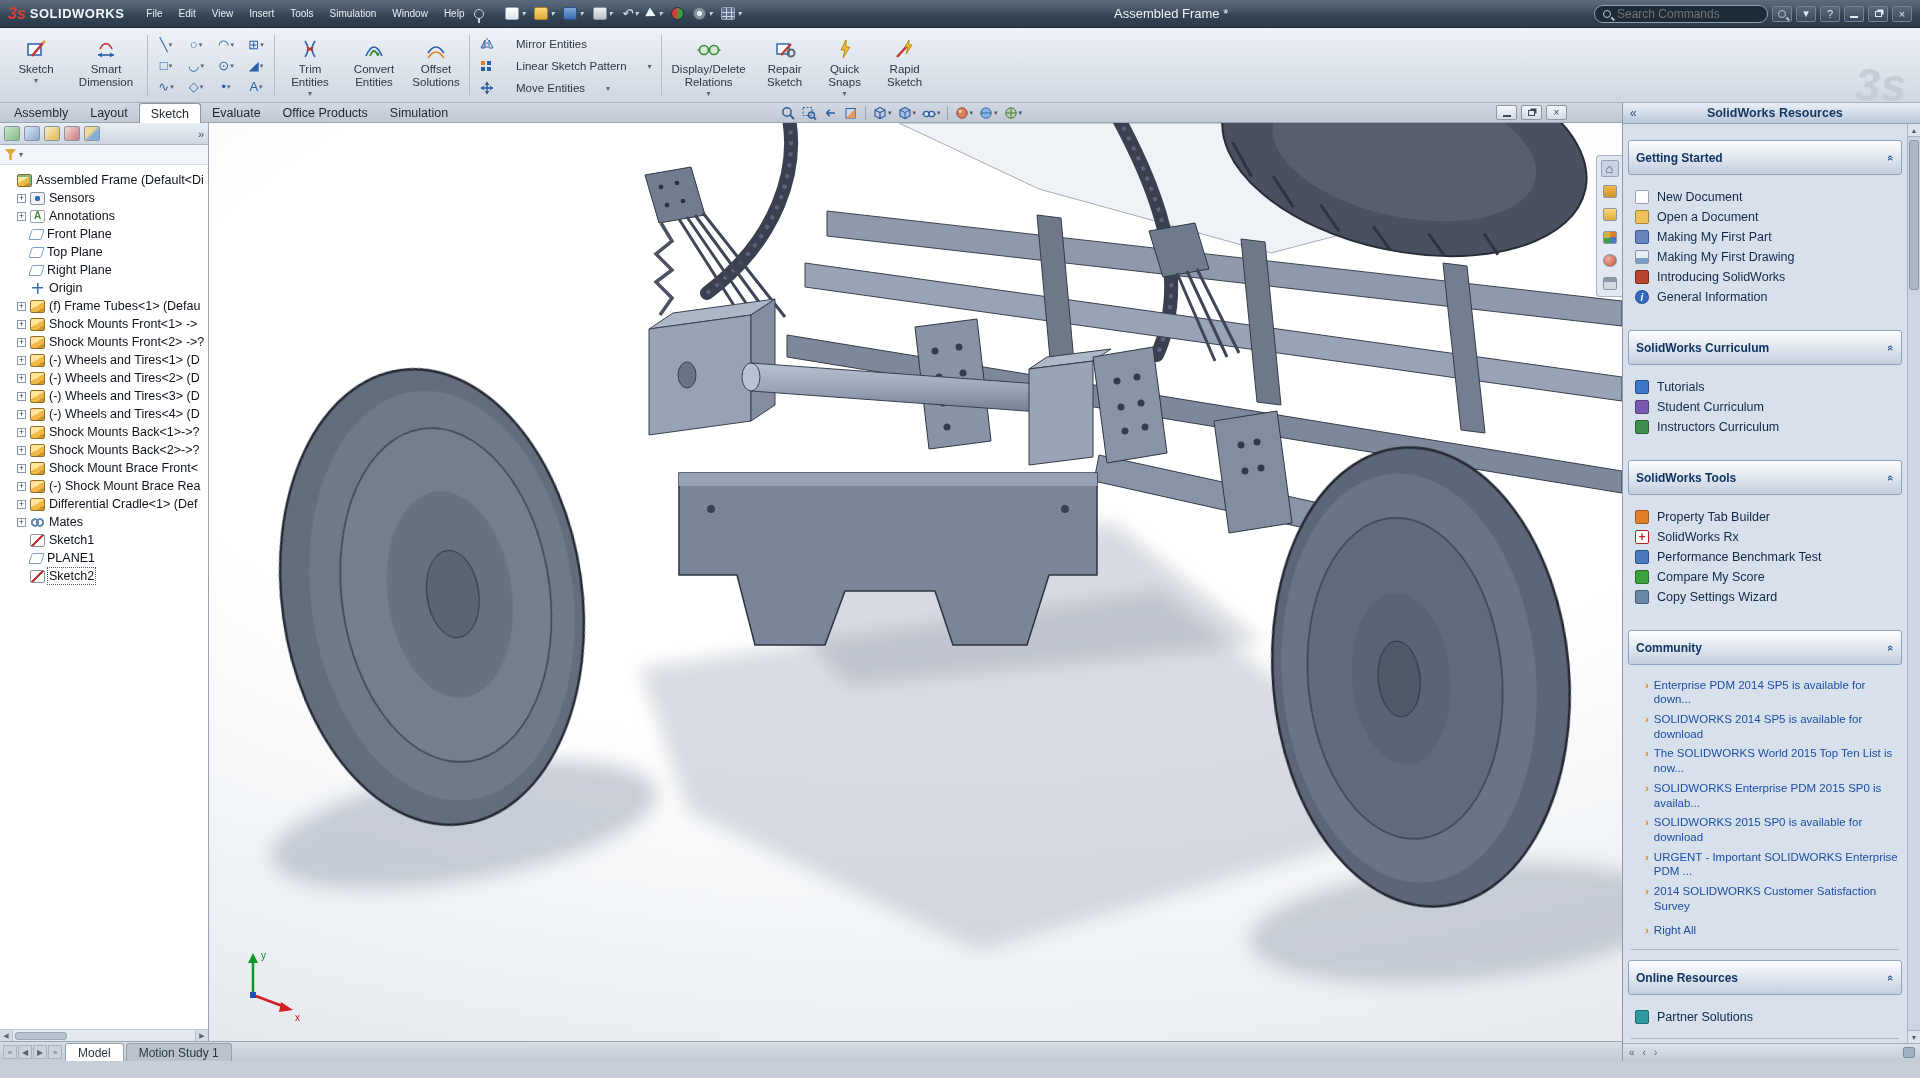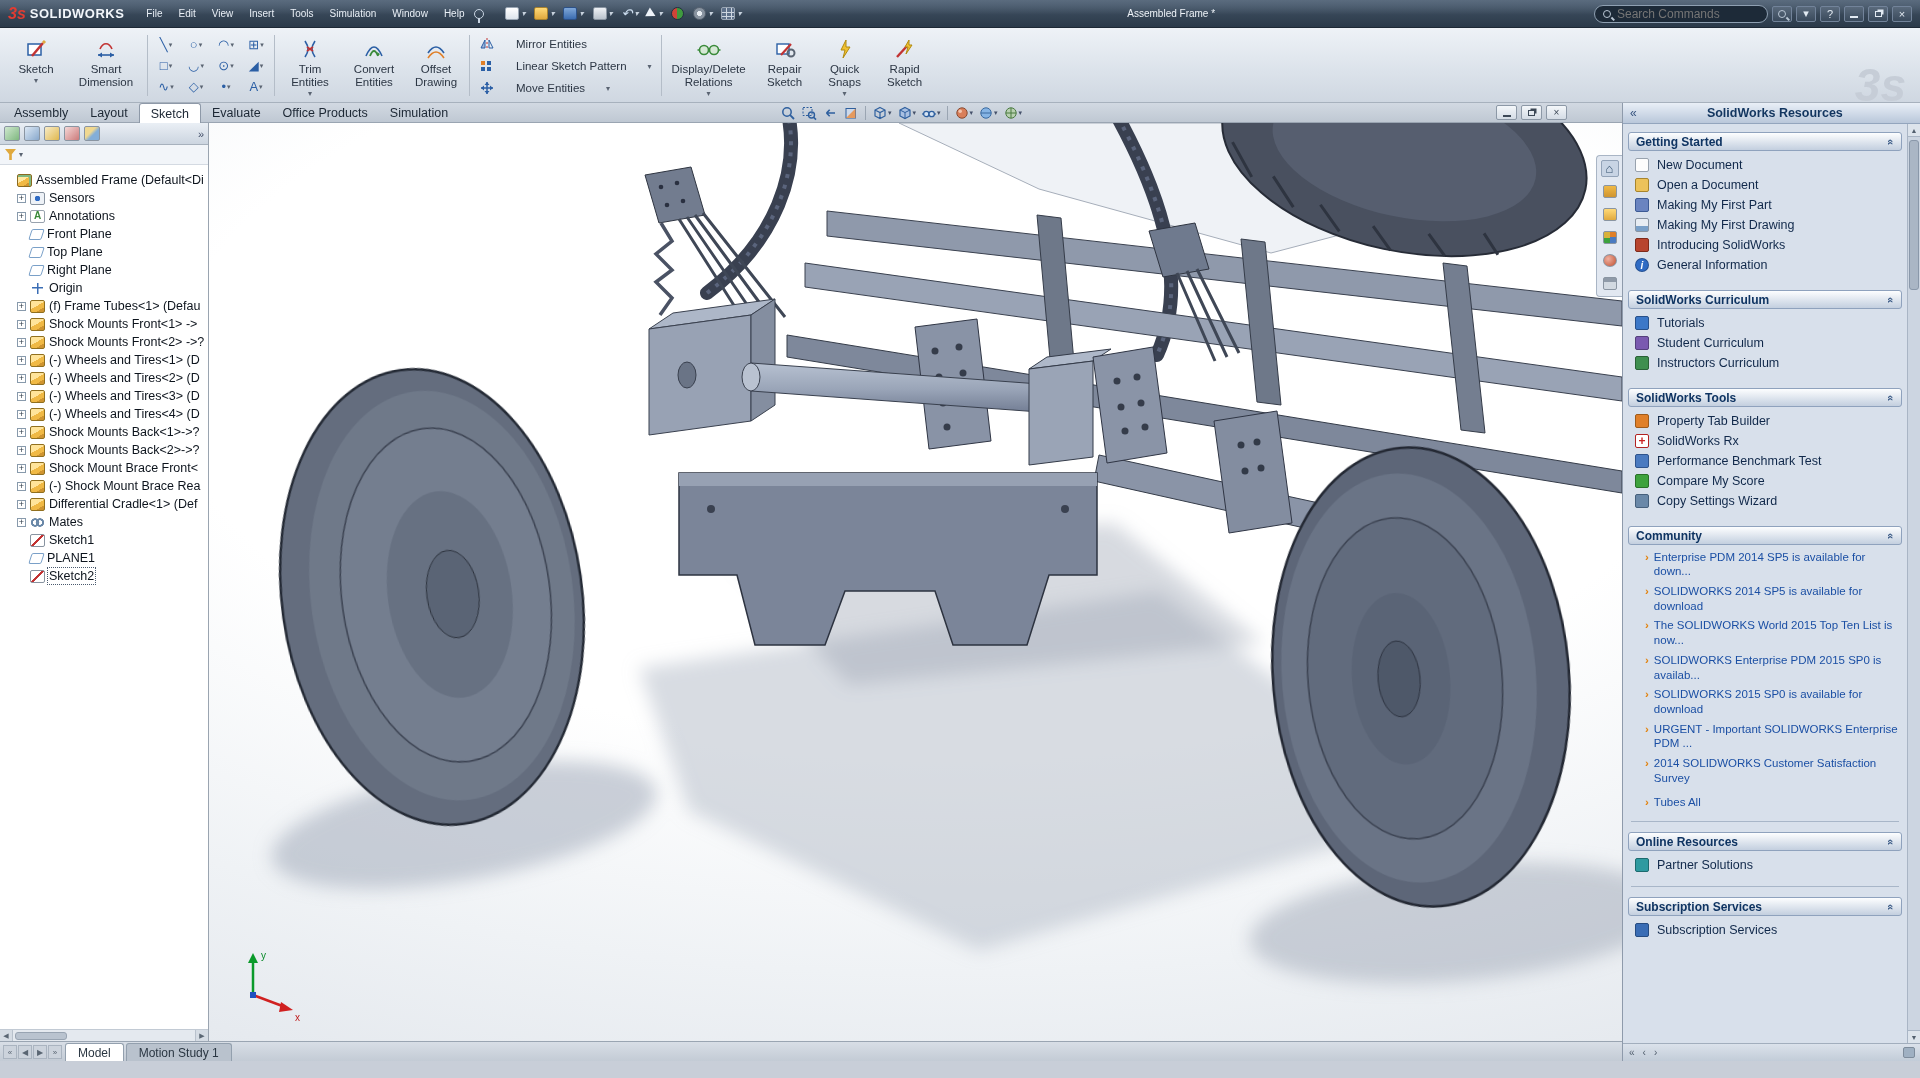--- a/index.html
+++ b/index.html
@@ -23,21 +23,21 @@
   .q-new { background:linear-gradient(#ffffff,#dde4ec); border:1px solid #9aa6b4; }
   .q-open { background:linear-gradient(#ffd977,#e0a93e); border:1px solid #a8822f; }
   .q-save { background:linear-gradient(#7fa7d8,#3b6cb0); border:1px solid #2c5188; }
   .q-print { background:linear-gradient(#eef1f5,#b9c2cc); border:1px solid #8a95a2; }
   .q-rebuild { width:13px; height:13px; border-radius:50%; background:linear-gradient(90deg,#d04438 50%,#3f9a3f 50%); border:1px solid #23303f; }
   .q-gear { width:13px; height:13px; border-radius:50%; background:radial-gradient(circle,#e6ebf1 0 30%,#8893a0 32% 100%); border:1px solid #5a6573; }
   .q-grid { background:linear-gradient(#cdd6e0,#cdd6e0) 0 4px/14px 1px no-repeat, linear-gradient(#cdd6e0,#cdd6e0) 0 8px/14px 1px no-repeat, linear-gradient(90deg,#cdd6e0,#cdd6e0) 4px 0/1px 13px no-repeat, linear-gradient(90deg,#cdd6e0,#cdd6e0) 9px 0/1px 13px no-repeat, #5d7089; border:1px solid #9aa6b4; }
   .q-select { width:0; height:0; border-left:9px solid #eef3f9; border-top:5px solid transparent; border-bottom:5px solid transparent; transform:rotate(28deg); }
   .qglyph { color:#cfe0f2; font-size:13px; line-height:13px; }
   .qcaret { font-size:8px; color:#c7d2de; }
-  .doc-title { position:absolute; left:61%; transform:translateX(-50%); font-size:10px; color:#eef3f8; }
+  .doc-title { position:absolute; left:61%; transform:translateX(-50%); font-size:13px; color:#eef3f8; }
   .tb-right { margin-left:auto; display:flex; align-items:center; gap:4px; }
   .search { width:174px; height:18px; border:1px solid #8fa0b2; border-radius:9px; background:#1d2a38; color:#aebccb;
     font-size:11.5px; display:flex; align-items:center; padding:0 8px; gap:6px; }
   .search input { background:transparent; border:none; outline:none; color:#aebccb; font-size:12px; width:130px; font-family:Liberation Sans, sans-serif; }
   .mag { width:8px; height:8px; border:1.5px solid #b9c6d4; border-radius:50%; position:relative; flex:none; }
   .mag::after { content:""; position:absolute; left:7px; top:7px; width:4px; height:1.5px; background:#b9c6d4; transform:rotate(45deg); }
   .tb-btn { min-width:20px; height:16px; display:flex; align-items:center; justify-content:center;
     background:linear-gradient(#5a6a7c,#3a4a5c); border:1px solid #72839a; border-radius:2px; color:#e2eaf2; font-size:11px; }
   .sh-min { width:8px; height:2px; background:#e2eaf2; margin-top:6px; }
   .sh-restore { width:7px; height:6px; border:1px solid #e2eaf2; box-shadow:2px -2px 0 -0.5px #e2eaf2; }
@@ -149,21 +149,21 @@
   .grip { position:absolute; right:2px; bottom:2px; width:12px; height:12px;
     background:linear-gradient(135deg,transparent 0 50%, #9aa5b2 50% 55%, transparent 55% 70%, #9aa5b2 70% 75%, transparent 75% 90%, #9aa5b2 90% 95%, transparent 95%); }
 
   
   #taskpane { position:absolute; left:1622px; top:103px; width:298px; height:958px; background:#d8e0eb; border-left:1px solid #8e9aab; }
   #tp-head { height:21px; background:linear-gradient(#e9eff7,#b9c7da); border-bottom:1px solid #93a5bd;
     display:flex; align-items:center; padding:0 7px; }
   #tp-head .chev-left { color:#35537e; font-size:12px; }
   #tp-head .tp-title { flex:1; text-align:center; font-weight:bold; font-size:12.5px; color:#12355f; }
   .tp-body { position:absolute; left:0; top:21px; right:13px; bottom:18px; overflow:hidden; padding-top:8px; }
-  .sect-h { height:19px; margin:0 5px; border:1px solid #8fa2bd; border-radius:3px;
+  .sect-h { height:35px; margin:8px 5px; border:1px solid #8fa2bd; border-radius:3px;
     background:linear-gradient(#fdfeff,#c3cfdf); display:flex; align-items:center; padding:0 7px;
     font-weight:bold; font-size:12px; color:#0f3462; }
   .sect-h .chev { margin-left:auto; transform:rotate(90deg); font-size:11px; color:#3a5a86; }
   .sect-items { padding:4px 0 2px 0; }
   .pitem { display:flex; align-items:center; gap:8px; padding:3px 12px; font-size:12.5px; color:#10284a; }
   .ri { width:14px; height:14px; border-radius:2px; flex:none; border:1px solid rgba(0,0,0,.25); }
   .ri-newdoc { background:#fdfdfd; border-color:#98a2ae; }
   .ri-open { background:#ecc25a; border-color:#a8852c; }
   .ri-firstpart { background:#6a84c0; border-color:#3d5a94; }
   .ri-firstdraw { background:linear-gradient(#e8edf3 60%, #7aa0c8 60%); border-color:#8a95a2; }
@@ -391,21 +391,21 @@
       </span>
       <span class="rlabel">Convert Entities</span>
     </div>
     <div class="rb-big" style="width:60px">
       <span class="rico">
         <svg width="24" height="24">
             <path d="M4 16 Q12 4 20 16" stroke="#2b5fa5" stroke-width="1.6" fill="none"></path>
             <path d="M4 21 Q12 9 20 21" stroke="#e07f28" stroke-width="1.6" fill="none"></path>
           </svg>
       </span>
-      <span class="rlabel">Offset Drawing</span>
+      <span class="rlabel">Offset Solutions</span>
     </div>
     <div class="vsep"></div>
     <div class="rb-col">
       <div class="rb-row">
         <svg width="16" height="16">
             <path d="M2 12 L6 4 L6 12 Z" fill="#9fb4d8" stroke="#2b5fa5"></path>
             <path d="M14 12 L10 4 L10 12 Z" fill="none" stroke="#2b5fa5"></path>
             <path d="M8 2 V14" stroke="#c23333" stroke-dasharray="2 2"></path>
           </svg>
         <span>Mirror Entities</span>
@@ -1067,21 +1067,21 @@
             <span>URGENT - Important SOLIDWORKS Enterprise PDM ...</span>
           </div>
 
           <div class="news-item">
             <span class="news-arrow">›</span>
             <span>2014 SOLIDWORKS Customer Satisfaction Survey</span>
           </div>
         </div>
       <div class="news-item view-all">
         <span class="news-arrow">›</span>
-        <span>Tubes All</span>
+        <span>Right All</span>
       </div>
       <div class="sect-sep"></div>
 
       <div class="sect-h">
         <span>Online Resources</span>
         <span class="chev">«</span>
       </div>
       <div class="sect-items">
 
           <div class="pitem">

